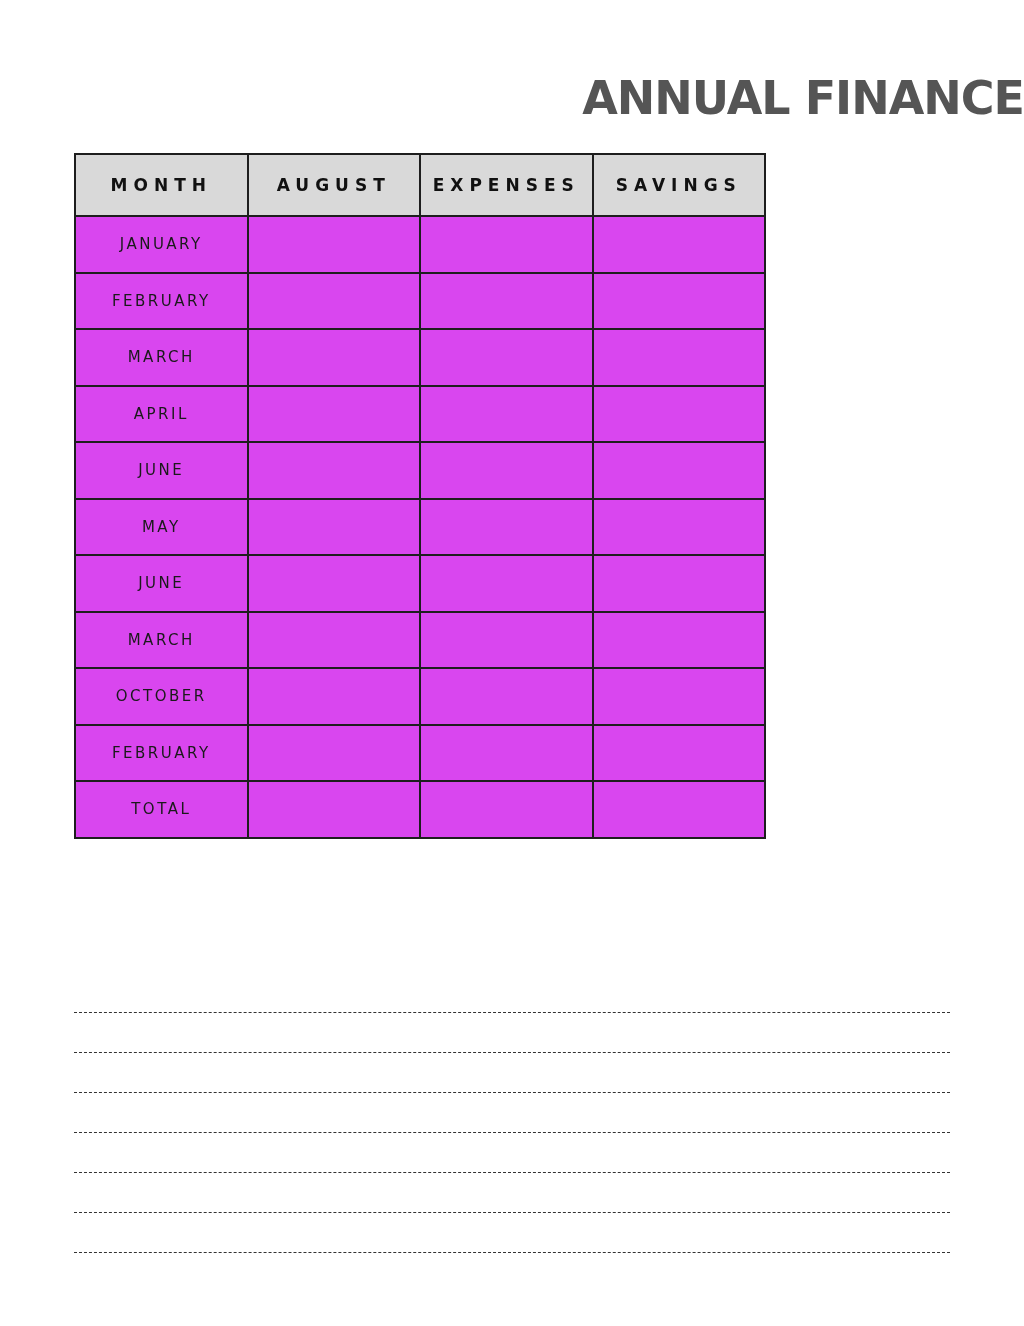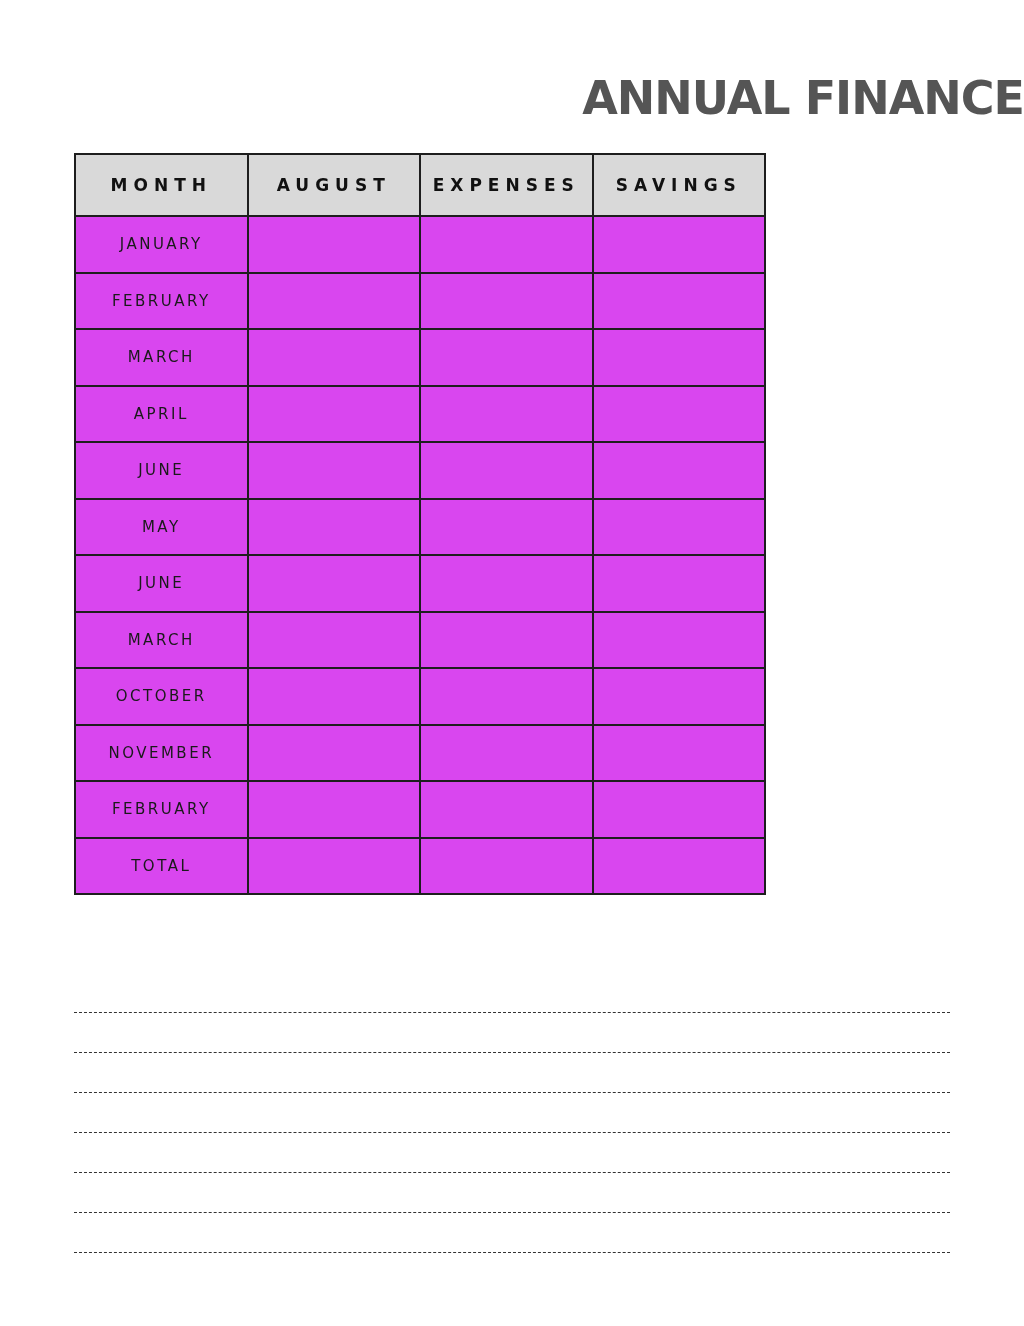--- a/index.html
+++ b/index.html
@@ -92,26 +92,20 @@
         <td class="cell"></td>
         <td class="cell"></td>
       </tr>
     <tr>
         <td class="month">OCTOBER</td>
         <td class="cell"></td>
         <td class="cell"></td>
         <td class="cell"></td>
       </tr>
     <tr>
-        <td class="month">NOVEMBER</td>
-        <td class="cell"></td>
-        <td class="cell"></td>
-        <td class="cell"></td>
-      </tr>
-    <tr>
         <td class="month">FEBRUARY</td>
         <td class="cell"></td>
         <td class="cell"></td>
         <td class="cell"></td>
       </tr>
     <tr>
         <td class="month">TOTAL</td>
         <td class="cell"></td>
         <td class="cell"></td>
         <td class="cell"></td>

